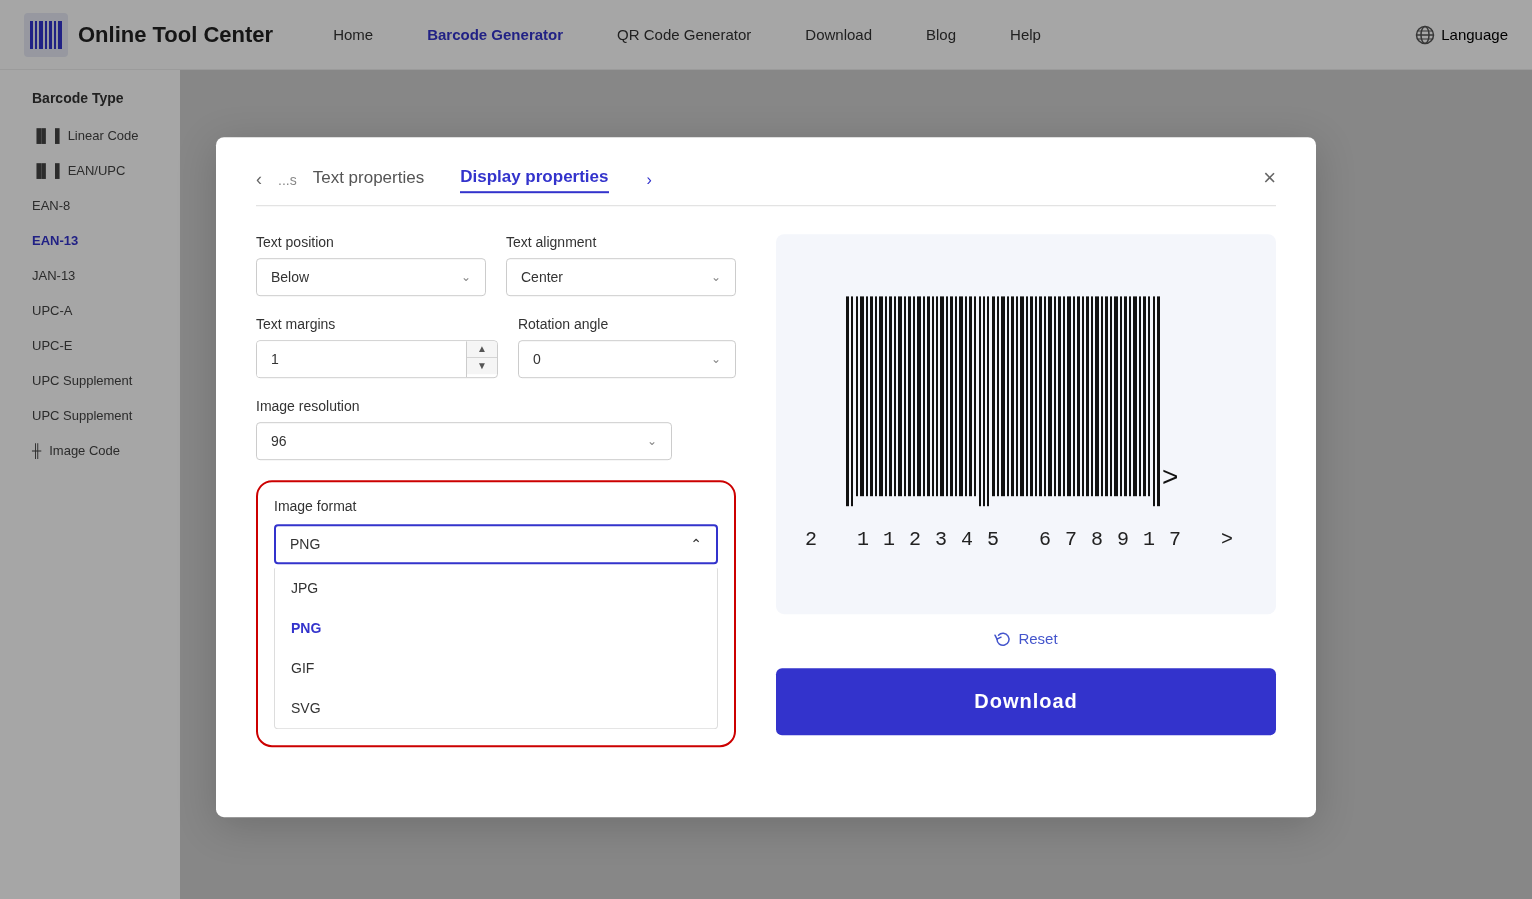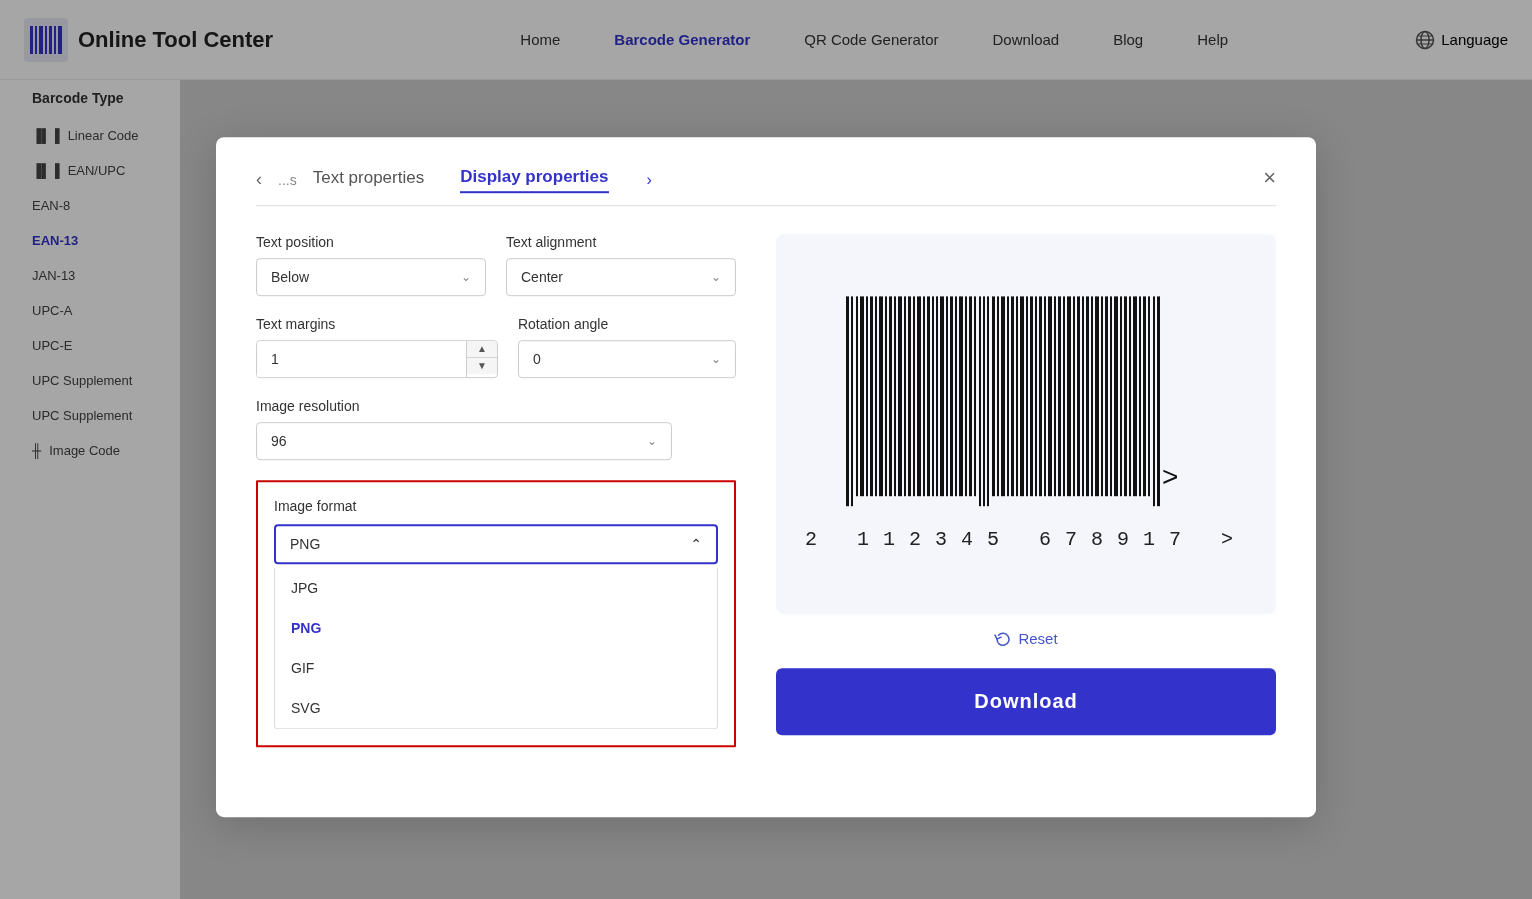--- a/index.html
+++ b/index.html
@@ -4,21 +4,21 @@
   <style>
     * { box-sizing: border-box; margin: 0; padding: 0; }
     body { font-family: Arial, sans-serif; background: #d0d0d0; width: 1532px; height: 899px; overflow: hidden; position: relative; }
 
     
     .navbar {
       background: #fff;
       display: flex;
       align-items: center;
       padding: 0 24px;
-      height: 80px;
+      height: 70px;
       border-bottom: 1px solid #eee;
       position: relative;
       z-index: 1;
     }
     .navbar-logo {
       display: flex;
       align-items: center;
       gap: 10px;
       margin-right: 60px;
     }
@@ -29,21 +29,20 @@
     .navbar-logo-text {
       font-size: 22px;
       font-weight: bold;
       color: #222;
     }
     .navbar-nav {
       display: flex;
       gap: 54px;
       flex: 1;
       align-items: center;
-      justify-content: center;
     }
     .navbar-nav a {
       text-decoration: none;
       font-size: 15px;
       color: #333;
     }
     .navbar-nav a.active {
       color: #3333cc;
       font-weight: 600;
     }
@@ -240,21 +239,21 @@
       padding: 3px 10px;
       font-size: 10px;
       color: #555;
       line-height: 1;
     }
     .stepper-btn:first-child { border-bottom: 1px solid #ccc; }
 
     
     .image-format-section {
       border: 2px solid #cc0000;
-      border-radius: 1px;
+      border-radius: 16px;
       padding: 16px;
       margin-bottom: 16px;
       position: relative;
     }
     .image-format-label {
       font-size: 14px;
       color: #333;
       margin-bottom: 10px;
     }
     .format-select-active {

